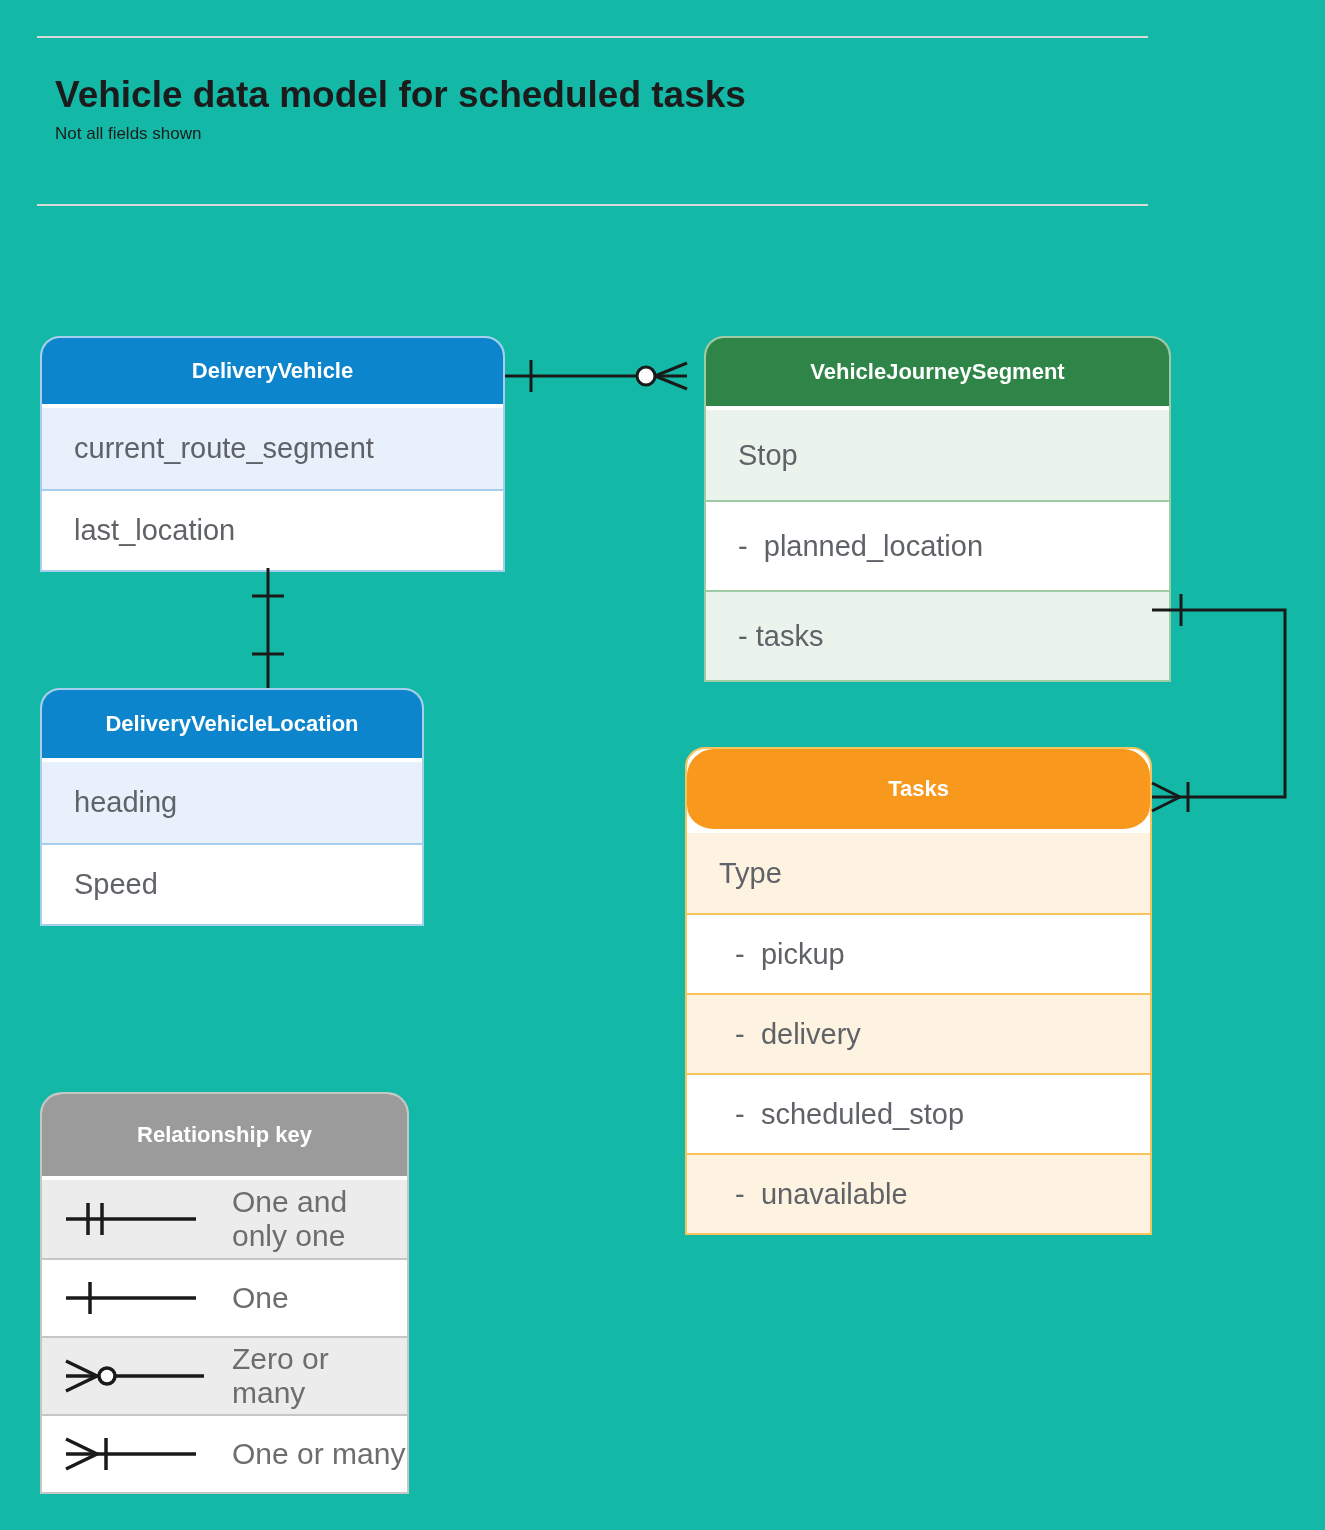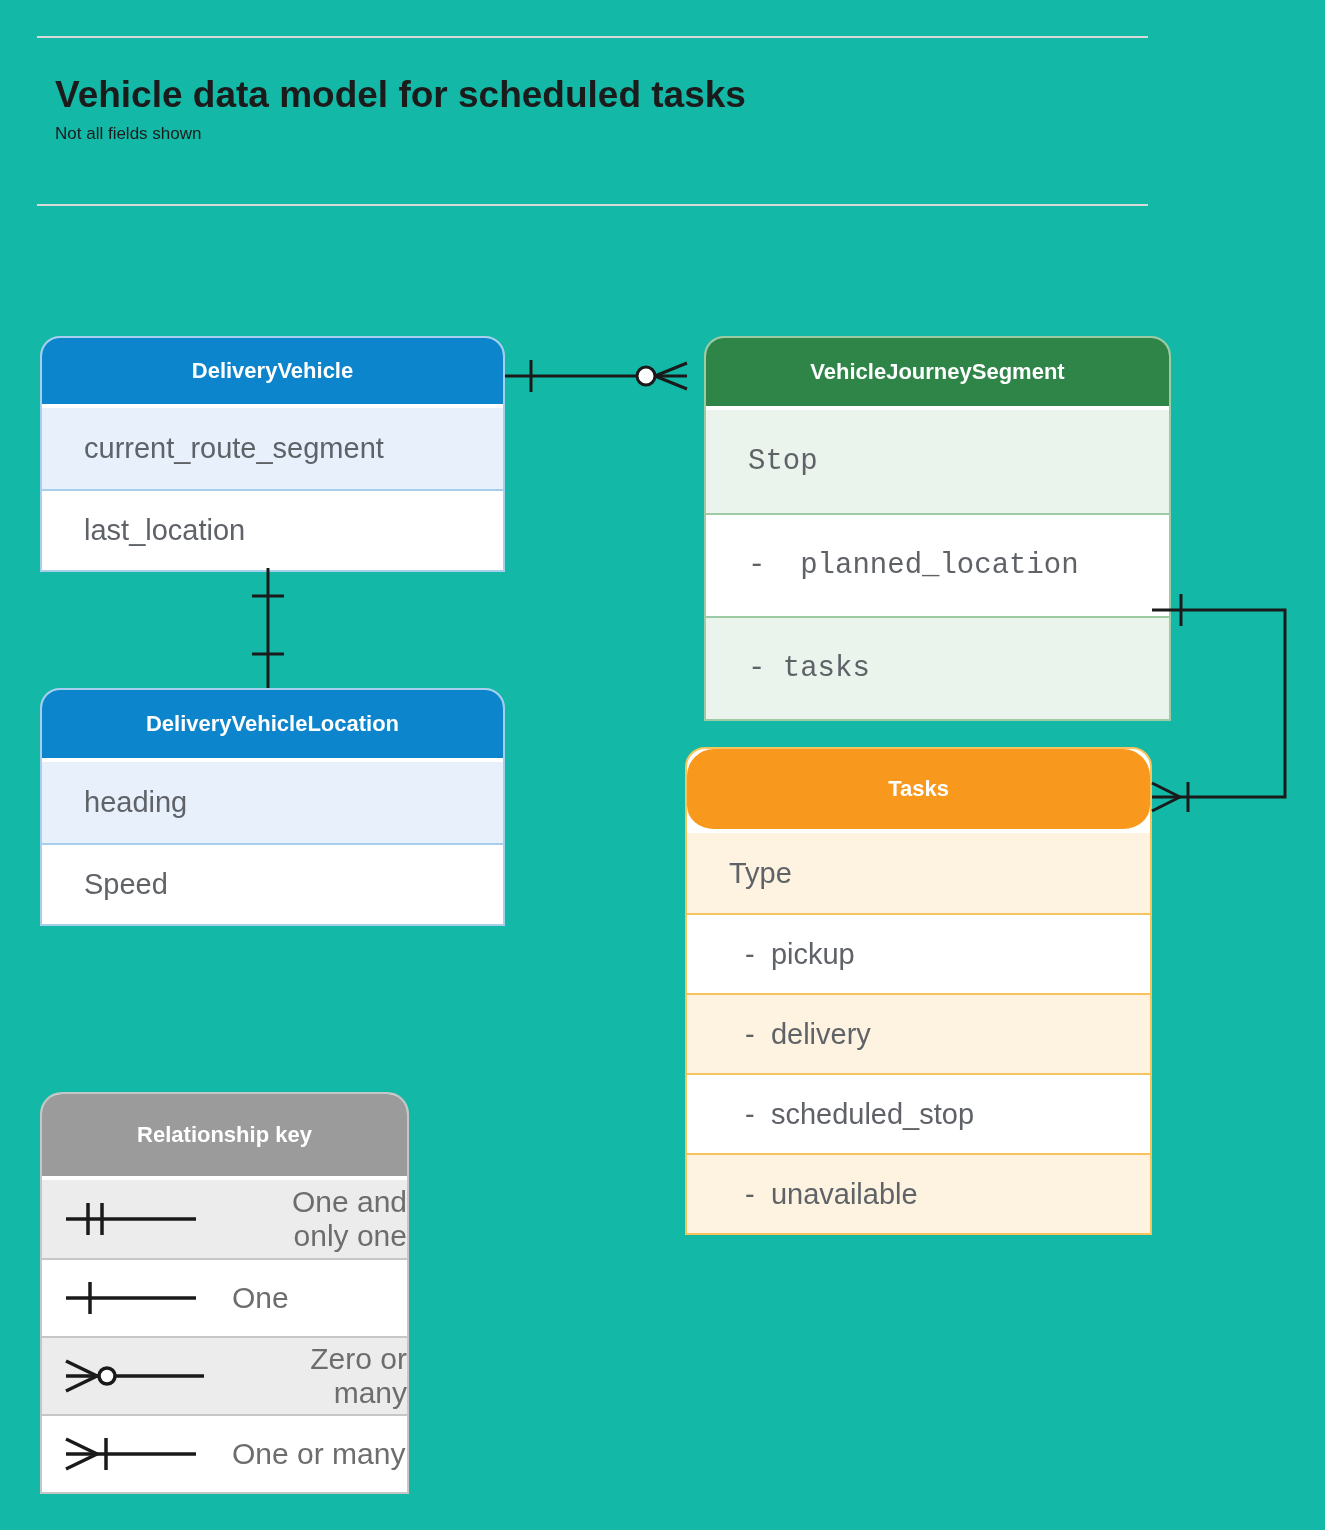--- a/index.html
+++ b/index.html
@@ -10,49 +10,49 @@
 
   .page-title { position:absolute; left:55px; top:74px; font-size:37px; font-weight:bold;
                 color:var(--title-text); letter-spacing:0; }
   .page-subtitle { position:absolute; left:55px; top:124px; font-size:17px; color:var(--title-text); }
 
   .entity { position:absolute; box-sizing:border-box; border:2px solid var(--b);
             border-radius:20px 20px 0 0; overflow:hidden; background:#fff; }
   .entity .header { background:var(--h); color:#ffffff; font-weight:bold; font-size:22px;
                     display:flex; align-items:center; justify-content:center;
                     border-bottom:4px solid #ffffff; box-sizing:border-box; }
-  .entity .row { display:flex; align-items:center; padding-left:42px; font-size:29px;
+  .entity .row { display:flex; align-items:center; padding-left:32px; font-size:29px;
                  color:var(--field-text); box-sizing:border-box; white-space:pre; }
   .entity .row + .row { border-top:2px solid var(--b); }
   .entity .rows .row:nth-child(odd) { background:var(--t); }
 
   .entity.blue   { --h:var(--blue-header);   --b:var(--blue-border);   --t:var(--blue-light); }
   .entity.green  { --h:var(--green-header);  --b:var(--green-border);  --t:var(--green-light); }
   .entity.orange { --h:var(--orange-header); --b:var(--orange-border); --t:var(--orange-light); }
   .entity.gray   { --h:var(--gray-header);   --b:var(--gray-border);   --t:var(--gray-light); }
 
   #delivery-vehicle          { left:40px;  top:336px; width:465px; }
   #delivery-vehicle .header  { height:70px; }
   #delivery-vehicle .row     { height:81px; }
 
   #vehicle-journey-segment         { left:704px; top:336px; width:467px; }
   #vehicle-journey-segment .header { height:72px; }
-  #vehicle-journey-segment .row    { height:103px;font-family:Liberation Mono, monospace; }
+  #vehicle-journey-segment .row    { height:90px; }
 
-  #delivery-vehicle-location         { left:40px; top:688px; width:465px; }
+  #delivery-vehicle-location         { left:40px; top:688px; width:384px; }
   #delivery-vehicle-location .header { height:72px; }
   #delivery-vehicle-location .row    { height:81px; }
 
   #tasks         { left:685px; top:747px; width:467px; }
   #tasks .header { height:84px;border-radius:27px; }
   #tasks .row    { height:80px; }
 
   #relationship-key         { left:40px; top:1092px; width:369px; border-radius:22px 22px 0 0; }
   #relationship-key .header { height:86px; }
-  #relationship-key .row    { height:78px; padding-left:22px;text-align:right; }
+  #relationship-key .row    { height:78px; padding-left:22px; }
   #relationship-key .row .sym { width:168px; flex:0 0 168px; }
   #relationship-key .row .key-label { font-size:30px; color:var(--key-text); white-space:normal; }
 
   svg.overlay { position:absolute; left:0; top:0; pointer-events:none; }
   svg.overlay path, svg.overlay line { stroke:var(--line); stroke-width:3; fill:none; }
   svg.overlay circle { stroke:var(--line); stroke-width:3; fill:#ffffff; }
   .sym line, .sym path { stroke:var(--line); stroke-width:3.5; fill:none; }
   .sym circle { stroke:var(--line); stroke-width:3.5; fill:#ffffff; }
 </style>
 </head>

